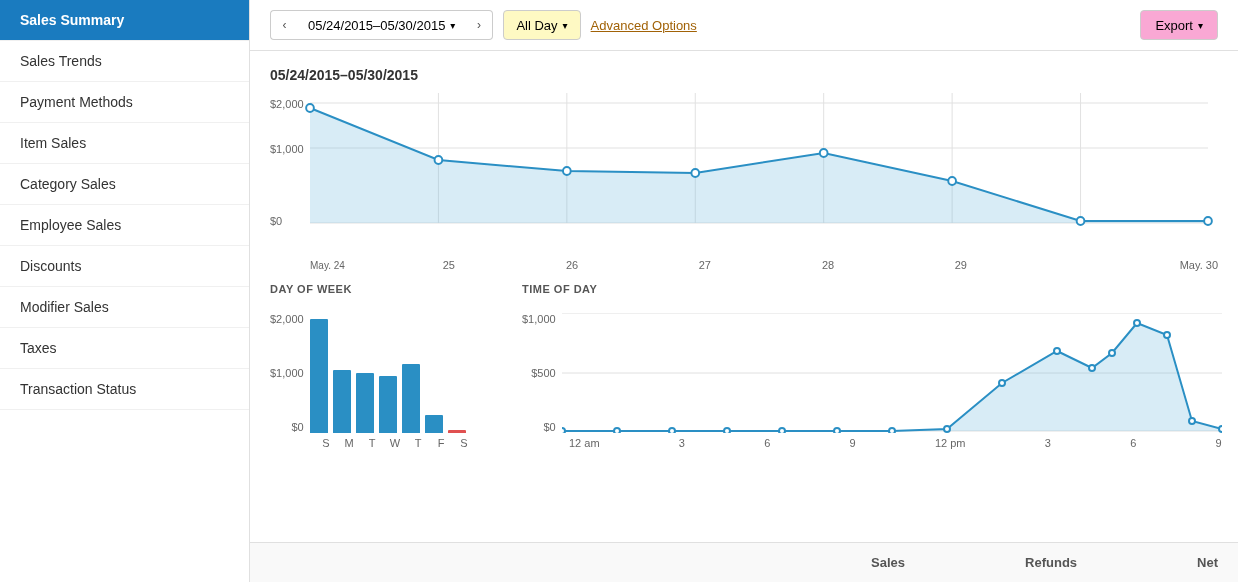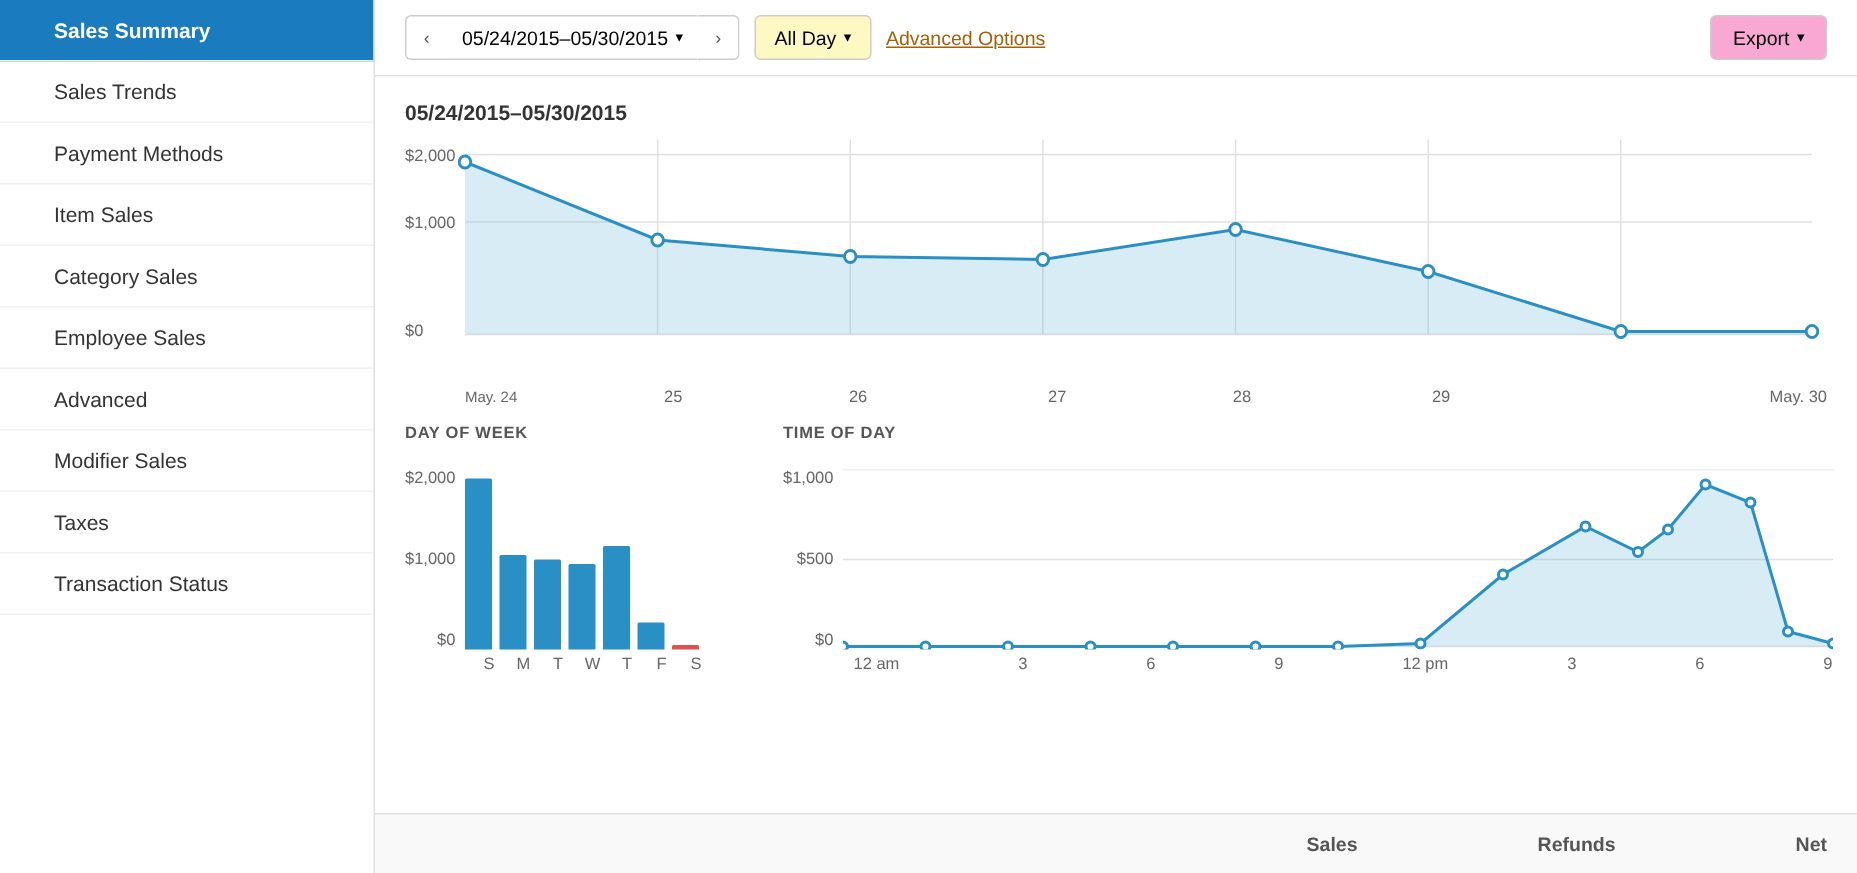--- a/index.html
+++ b/index.html
@@ -10,21 +10,21 @@
       width: 250px;
       min-width: 250px;
       background: #fff;
       border-right: 1px solid #e0e0e0;
       display: flex;
       flex-direction: column;
       height: 100%;
       overflow-y: auto;
     }
     .sidebar-item {
-      padding: 12px 36px;
+      padding: 12px 20px;
       cursor: pointer;
       font-size: 14px;
       color: #333;
       border-bottom: 1px solid #f0f0f0;
     }
     .sidebar-item.active {
       background: #1a7bbf;
       color: #fff;
       font-weight: 600;
     }
@@ -168,21 +168,21 @@
   <div class="sidebar-item">
     <span>Item Sales</span>
   </div>
   <div class="sidebar-item">
     <span>Category Sales</span>
   </div>
   <div class="sidebar-item">
     <span>Employee Sales</span>
   </div>
   <div class="sidebar-item">
-    <span>Advanced</span>
+    <span>Discounts</span>
   </div>
   <div class="sidebar-item">
     <span>Modifier Sales</span>
   </div>
   <div class="sidebar-item">
     <span>Taxes</span>
   </div>
   <div class="sidebar-item">
     <span>Transaction Status</span>
   </div>

